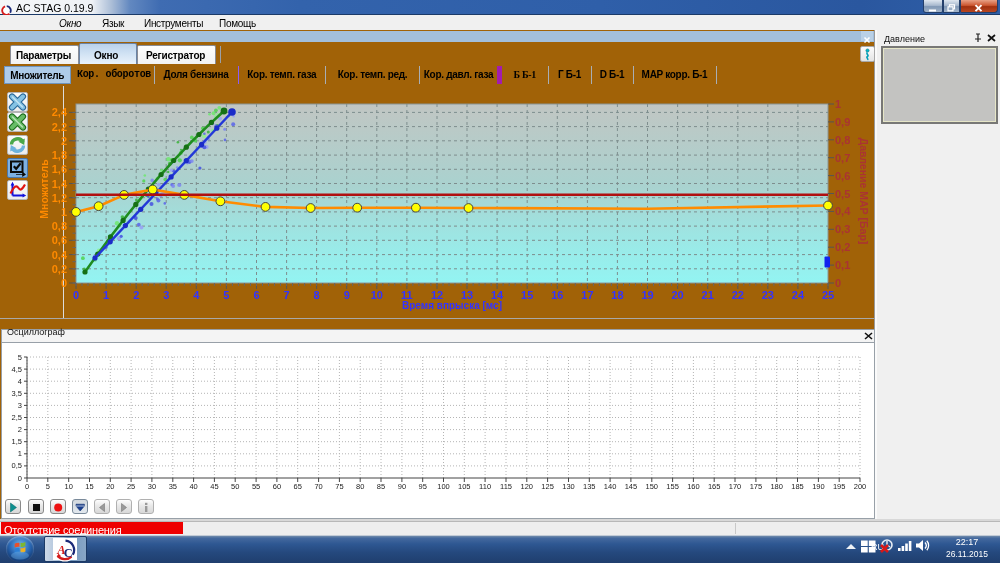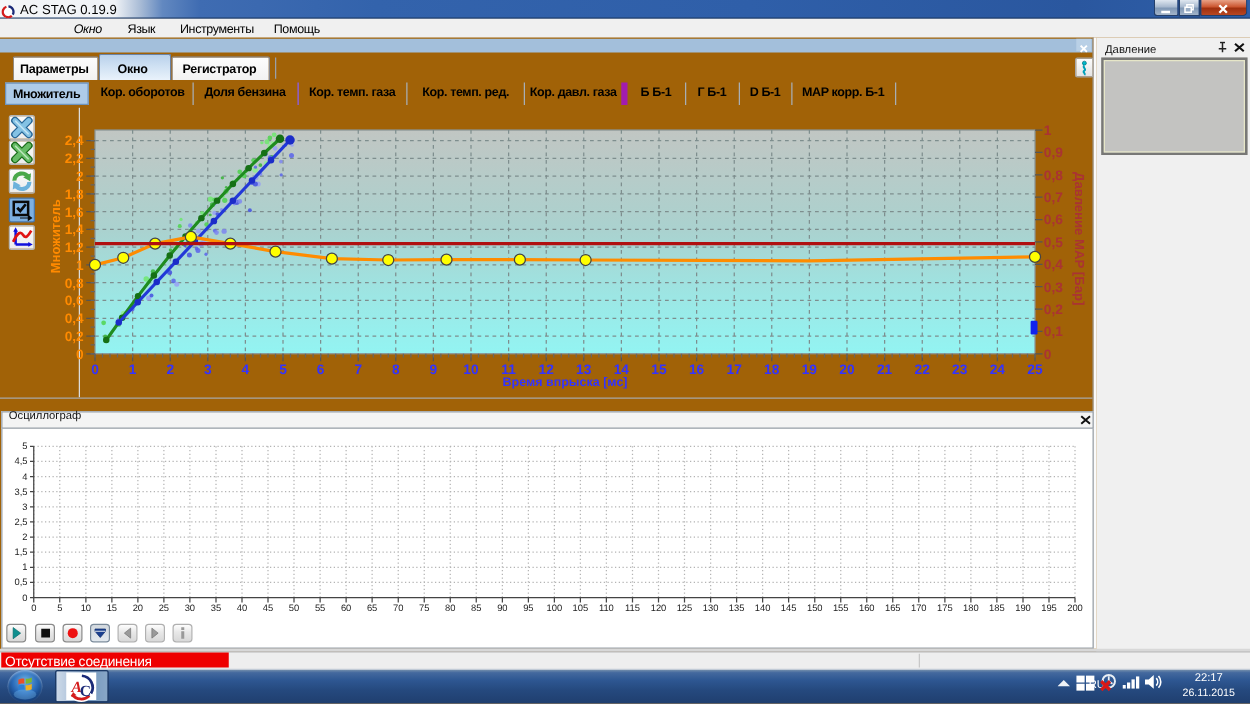--- a/index.html
+++ b/index.html
@@ -57,26 +57,26 @@
 <div style="position:absolute;left:875px;top:30px;width:2px;height:489px;background:#fafafa;"></div>
 
 <div style="position:absolute;left:10px;top:45px;width:69px;height:19px;border:1px solid #898c95;border-bottom:none;border-radius:2px 2px 0 0;background:linear-gradient(#fdfdfd,#f2f2f2);box-sizing:border-box;"></div>
 <div style="position:absolute;left:79px;top:43px;width:58px;height:21px;border:1px solid #6a83a5;border-bottom:none;border-radius:2px 2px 0 0;background:linear-gradient(#b9d1eb,#cfe1f3 45%,#e9f2fb);box-sizing:border-box;"></div>
 <div style="position:absolute;left:137px;top:45px;width:79px;height:19px;border:1px solid #898c95;border-bottom:none;border-radius:2px 2px 0 0;background:linear-gradient(#fdfdfd,#f2f2f2);box-sizing:border-box;"></div>
 <div style="position:absolute;left:220px;top:46px;width:1px;height:17px;background:#9aa0a8;"></div>
 <div style="position:absolute;left:16px;top:49.5px;font-size:10px;font-weight:bold;color:#000;white-space:nowrap;letter-spacing:-0.2px;">Параметры</div>
     <div style="position:absolute;left:94px;top:49.5px;font-size:10px;font-weight:bold;color:#000;white-space:nowrap;letter-spacing:-0.2px;">Окно</div>
     <div style="position:absolute;left:146px;top:49.5px;font-size:10px;font-weight:bold;color:#000;white-space:nowrap;letter-spacing:-0.2px;">Регистратор</div>
 <div style="position:absolute;left:4px;top:66px;width:66.5px;height:18px;background:#aecbe8;border:1px solid #6f94bd;box-sizing:border-box;text-align:center;font-size:10px;font-weight:bold;letter-spacing:-0.3px;line-height:17px;white-space:nowrap;">Множитель</div>
-    <div style="position:absolute;left:74.5px;top:66px;width:80.0px;height:18px;border-right:1px solid #a8aeb5;box-sizing:border-box;text-align:center;font-size:10px;font-weight:bold;letter-spacing:-0.3px;line-height:17px;white-space:nowrap;">Кор. оборотов</div>
+    <div style="position:absolute;left:74.5px;top:66px;width:80.0px;height:18px;border-right:1px solid #a8aeb5;box-sizing:border-box;text-align:center;font-size:10px;font-weight:bold;letter-spacing:-0.3px;line-height:17px;white-space:nowrap;font-family:Liberation Mono, monospace;">Кор. оборотов</div>
     <div style="position:absolute;left:154.5px;top:66px;width:84.0px;height:18px;border-right:1px solid #8b5cf6;box-sizing:border-box;text-align:center;font-size:10px;font-weight:bold;letter-spacing:-0.3px;line-height:17px;white-space:nowrap;">Доля бензина</div>
     <div style="position:absolute;left:238.5px;top:66px;width:87.5px;height:18px;border-right:1px solid #a8aeb5;box-sizing:border-box;text-align:center;font-size:10px;font-weight:bold;letter-spacing:-0.3px;line-height:17px;white-space:nowrap;">Кор. темп. газа</div>
     <div style="position:absolute;left:326px;top:66px;width:94px;height:18px;border-right:1px solid #a8aeb5;box-sizing:border-box;text-align:center;font-size:10px;font-weight:bold;letter-spacing:-0.3px;line-height:17px;white-space:nowrap;">Кор. темп. ред.</div>
     <div style="position:absolute;left:420px;top:66px;width:82px;height:18px;border-right:5px solid #a21caf;box-sizing:border-box;text-align:center;font-size:10px;font-weight:bold;letter-spacing:-0.3px;line-height:17px;white-space:nowrap;">Кор. давл. газа</div>
-    <div style="position:absolute;left:502px;top:66px;width:46.5px;height:18px;border-right:1px solid #a8aeb5;box-sizing:border-box;text-align:center;font-size:10px;font-weight:bold;letter-spacing:-0.3px;line-height:17px;white-space:nowrap;">Б Б-1</div>
+    <div style="position:absolute;left:502px;top:66px;width:46.5px;height:18px;border-right:1px solid #a8aeb5;box-sizing:border-box;text-align:center;font-size:10px;font-weight:bold;letter-spacing:-0.3px;line-height:17px;white-space:nowrap;font-family:Liberation Serif, serif;">Б Б-1</div>
     <div style="position:absolute;left:548.5px;top:66px;width:43.0px;height:18px;border-right:1px solid #a8aeb5;box-sizing:border-box;text-align:center;font-size:10px;font-weight:bold;letter-spacing:-0.3px;line-height:17px;white-space:nowrap;">Г Б-1</div>
     <div style="position:absolute;left:591.5px;top:66px;width:42.0px;height:18px;border-right:1px solid #a8aeb5;box-sizing:border-box;text-align:center;font-size:10px;font-weight:bold;letter-spacing:-0.3px;line-height:17px;white-space:nowrap;">D Б-1</div>
     <div style="position:absolute;left:633.5px;top:66px;width:83.0px;height:18px;border-right:1px solid #a8aeb5;box-sizing:border-box;text-align:center;font-size:10px;font-weight:bold;letter-spacing:-0.3px;line-height:17px;white-space:nowrap;">MAP корр. Б-1</div>
 <div style="position:absolute;left:860px;top:46px;width:15px;height:16px;background:linear-gradient(#fcfcfc,#e4e4e4);border:1px solid #a8a8a8;border-radius:2px;box-sizing:border-box;"><svg width="13" height="14" viewBox="0 0 13 14">
         <circle cx="6.5" cy="3.5" r="1.6" fill="#00b8c8" stroke="#067" stroke-width="0.5"></circle>
         <path d="M6.5 5.5 C4.5 7,8.5 8,6.5 9.5 C4.5 11,8 11.5,6.5 13" stroke="#00a0b8" stroke-width="1.6" fill="none"></path>
       </svg></div>
 
 <svg style="position:absolute;left:0;top:86px" width="874" height="232" viewBox="0 86 874 232">
 <defs>

